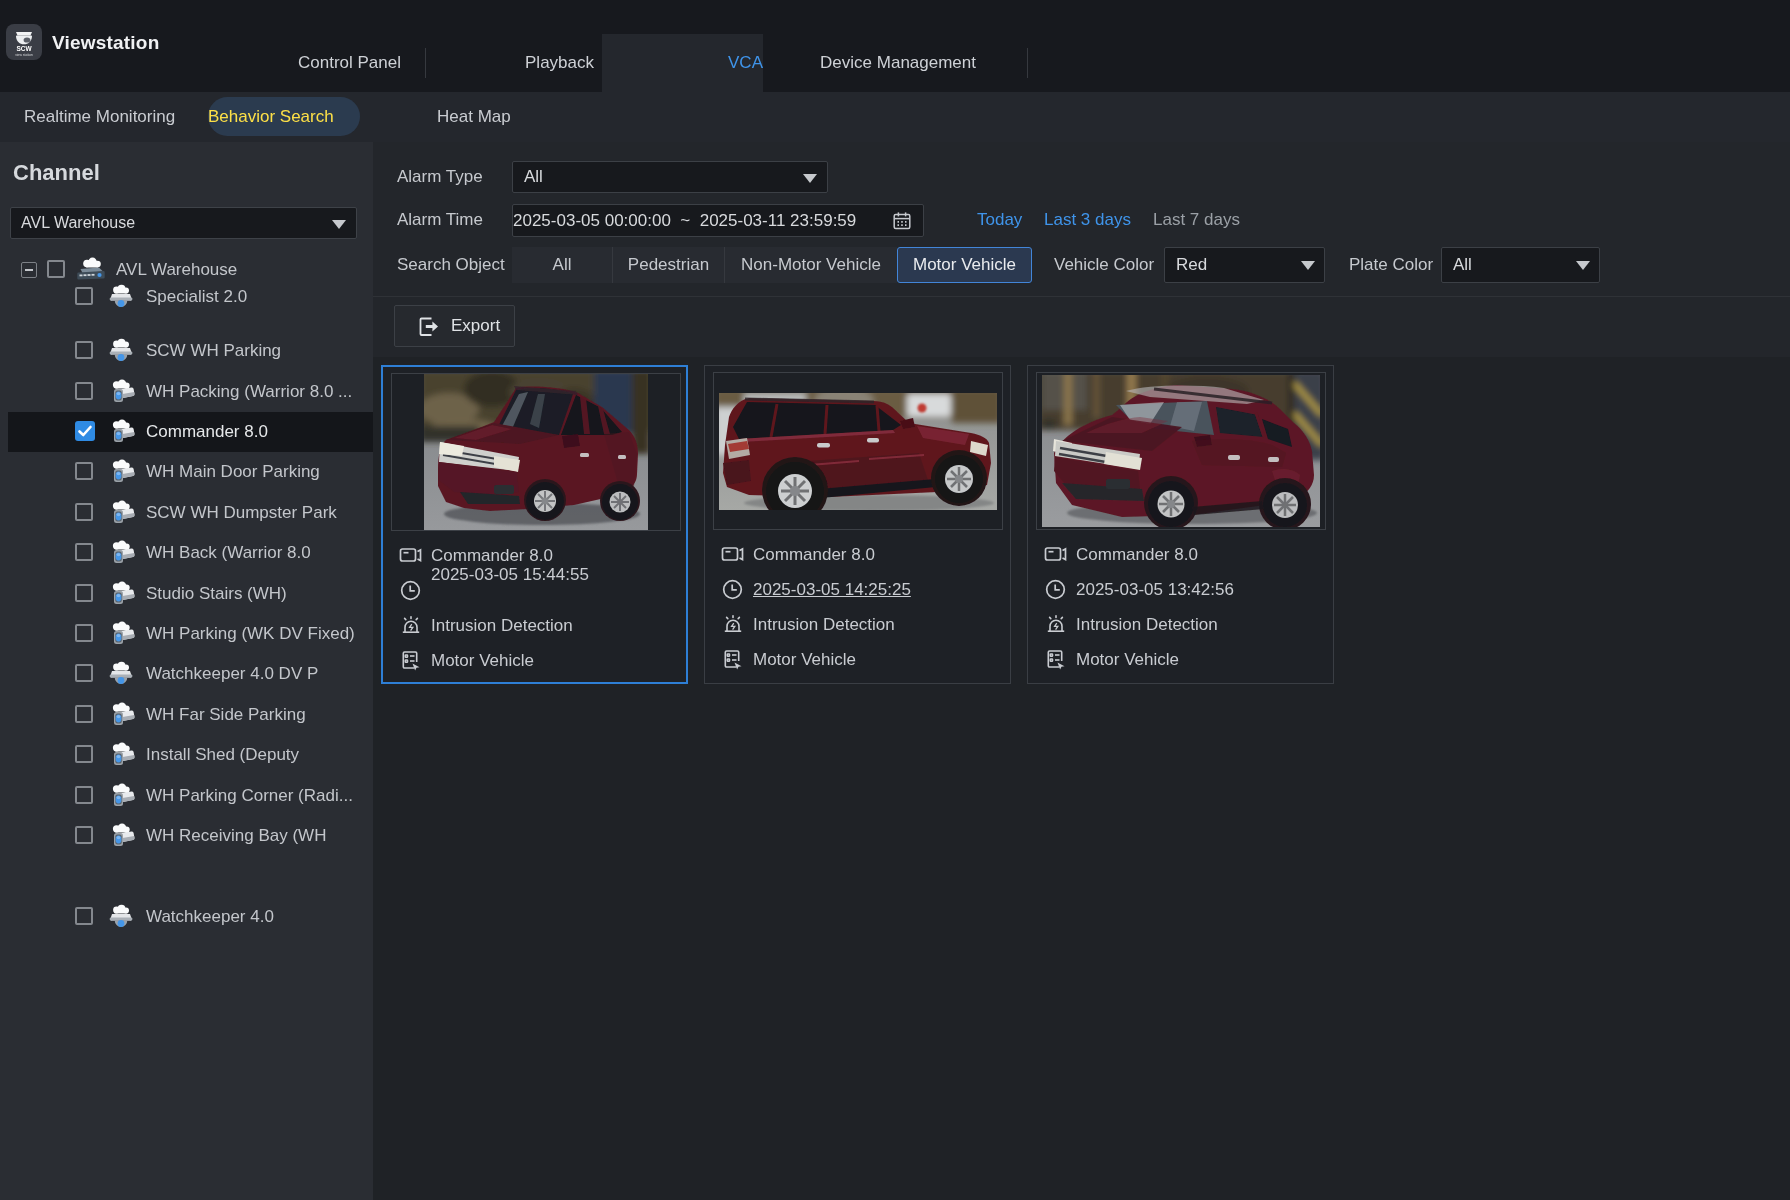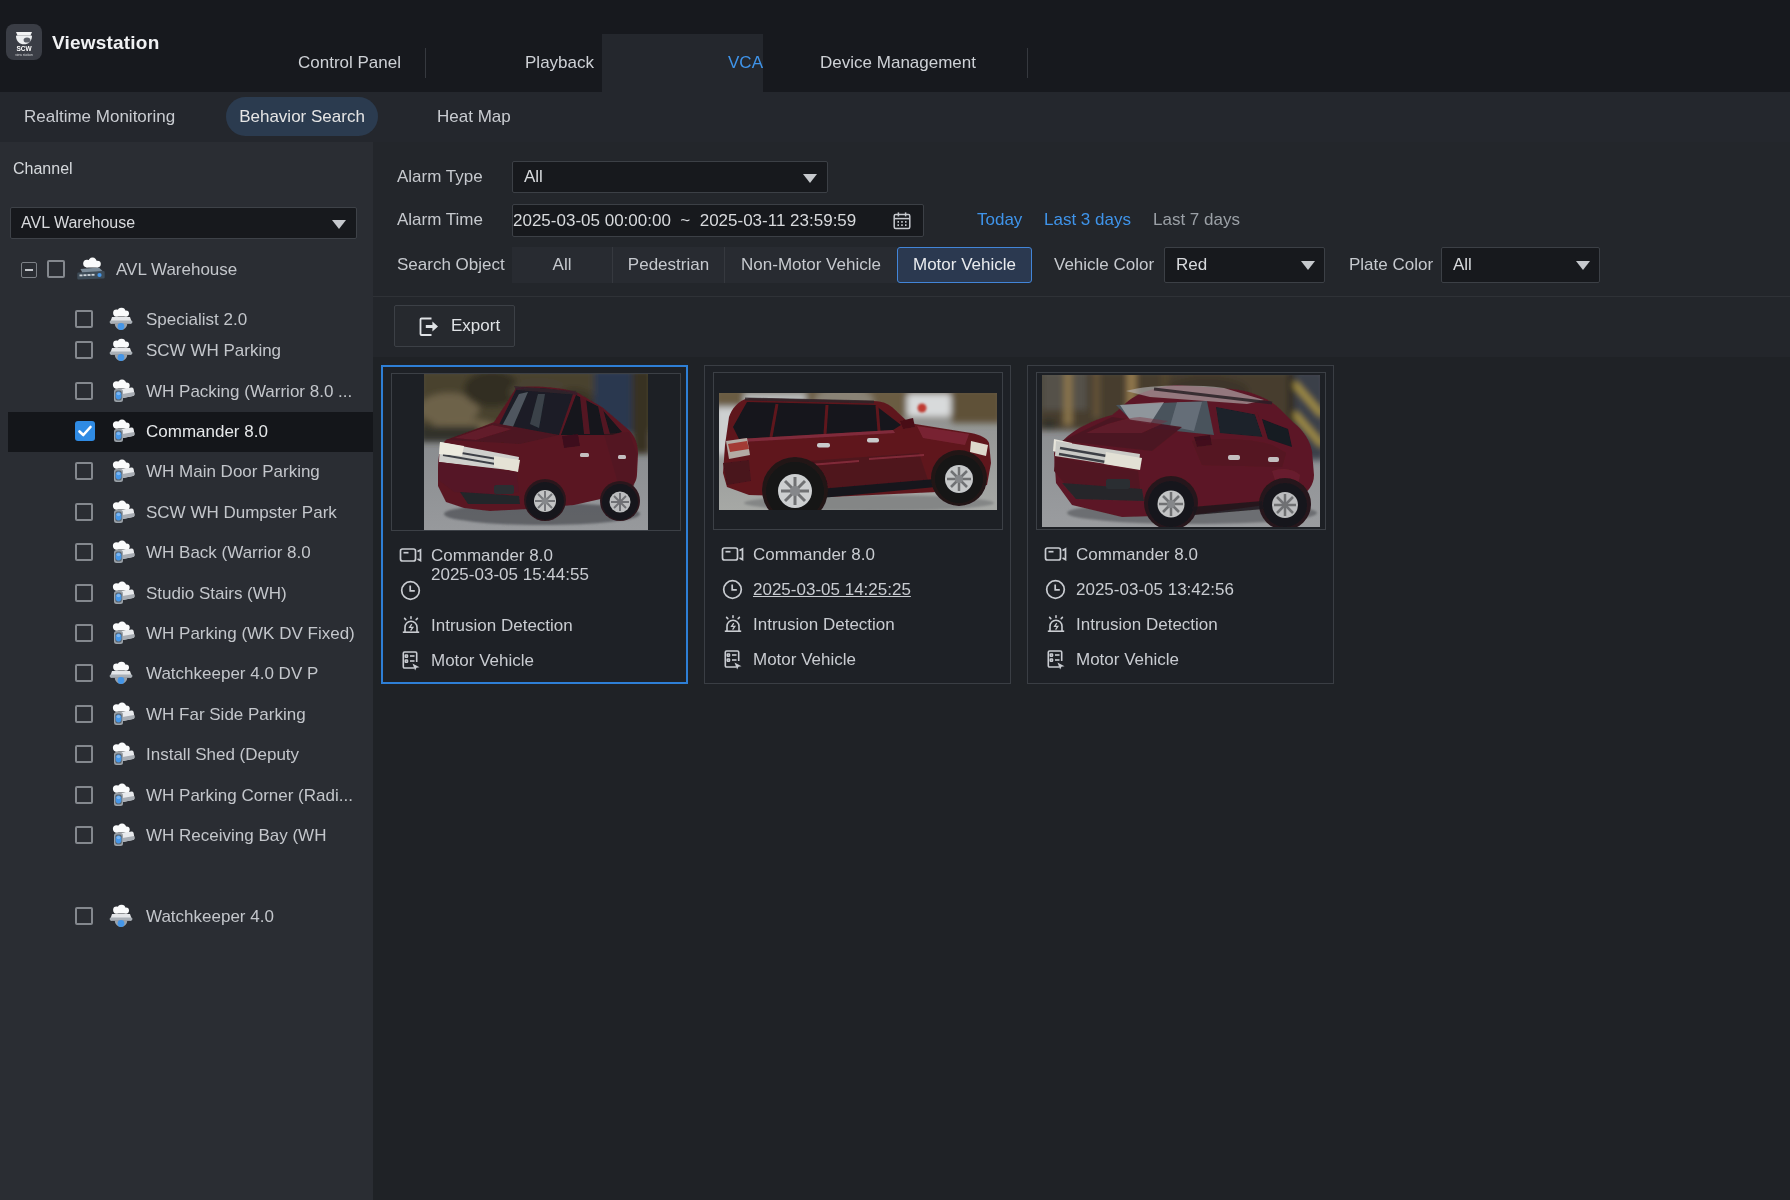--- a/index.html
+++ b/index.html
@@ -8,24 +8,24 @@
   
   #topbar { position:absolute; left:0; top:0; width:1790px; height:92px; background:#17191e; }
   #logo { position:absolute; left:6px; top:24px; width:36px; height:36px; border-radius:8px; background:#3a3d45; }
   #title { position:absolute; left:52px; top:32px; font-size:19px; font-weight:bold; color:#f0f1f3; letter-spacing:0.2px; }
   .tab { position:absolute; top:34px; height:58px; line-height:58px; text-align:right; font-size:17px; color:#ced1d6; }
   .tabsep { position:absolute; top:48px; width:1px; height:30px; background:#36393f; }
   #tab-vca { background:#24272d; color:#3f94ea; text-indent:-20px; }
   
   #subnav { position:absolute; left:0; top:92px; width:1790px; height:50px; background:#24272d; }
   .sub { position:absolute; top:0; height:50px; line-height:50px; font-size:17px; color:#c9ccd1; }
-  #pill { position:absolute; left:226px; top:5px; width:152px; height:39px; border-radius:20px; background:#2b3b4f; color:#e5e5e5; text-align:center; line-height:39px; font-size:17px; }
+  #pill { position:absolute; left:208px; top:5px; width:152px; height:39px; border-radius:20px; background:#2b3b4f; color:#fde047; text-align:left; line-height:39px; font-size:17px; }
   
   #sidebar { position:absolute; left:0; top:142px; width:373px; height:1058px; background:#2a2d33; }
-  #chlabel { position:absolute; left:13px; top:18px; font-size:16px; font-weight:normal; color:#d6d9dd; }
+  #chlabel { position:absolute; left:13px; top:18px; font-size:22px; font-weight:bold; color:#d6d9dd; }
   #chsel { position:absolute; left:10px; top:65px; width:347px; height:32px; background:#17191d; border:1px solid #3e4248; border-radius:2px; color:#d8dadd; font-size:16px; line-height:30px; padding-left:10px; }
   .caret { position:absolute; width:0; height:0; border-left:7px solid transparent; border-right:7px solid transparent; border-top:9px solid #c6c9cd; }
   #selrow { position:absolute; left:8px; top:270px; width:365px; height:40px; background:#14161a; }
   .trow { position:absolute; left:0; width:373px; height:40px; }
   .trow .txt { position:absolute; top:0; height:40px; line-height:40px; font-size:17px; color:#c3c6cb; white-space:nowrap; }
   .cb { position:absolute; top:10px; width:18px; height:18px; border:2px solid #84888e; border-radius:2px; }
   .cb.checked { border:0; width:20px; height:20px; top:9px; background:#2f8be4; border-radius:3px; }
   .exp { position:absolute; left:21px; top:12px; width:16px; height:16px; border:1px solid #7d8187; border-radius:2px; }
   .exp::after { content:""; position:absolute; left:3px; top:6px; width:8px; height:2px; background:#c3c6cb; }
   .treeicon { position:absolute; top:7px; width:30px; height:27px; }
@@ -157,21 +157,21 @@
   <div id="chsel">AVL Warehouse<div class="caret" style="right:10px; top:12px;"></div></div>
   <div id="selrow"></div>
   <div class="trow" style="top:108px;">
       <div class="exp"></div>
       <div class="cb" style="left:47px;"></div>
       <svg class="treeicon" style="left:76px;">
         <use href="#sym-nvr"></use>
       </svg>
       <div class="txt" style="left:116px;">AVL Warehouse</div>
     </div>
-  <div class="trow" style="top:158px;">
+  <div class="trow" style="top:135px;">
       <div class="cb" style="left:75px;"></div>
       <svg class="treeicon" style="left:106px;">
         <use href="#sym-dome"></use>
       </svg>
       <div class="txt" style="left:146px;">Specialist 2.0</div>
     </div>
   <div class="trow" style="top:189px;">
       <div class="cb" style="left:75px;"></div>
       <svg class="treeicon" style="left:106px;">
         <use href="#sym-dome"></use>

